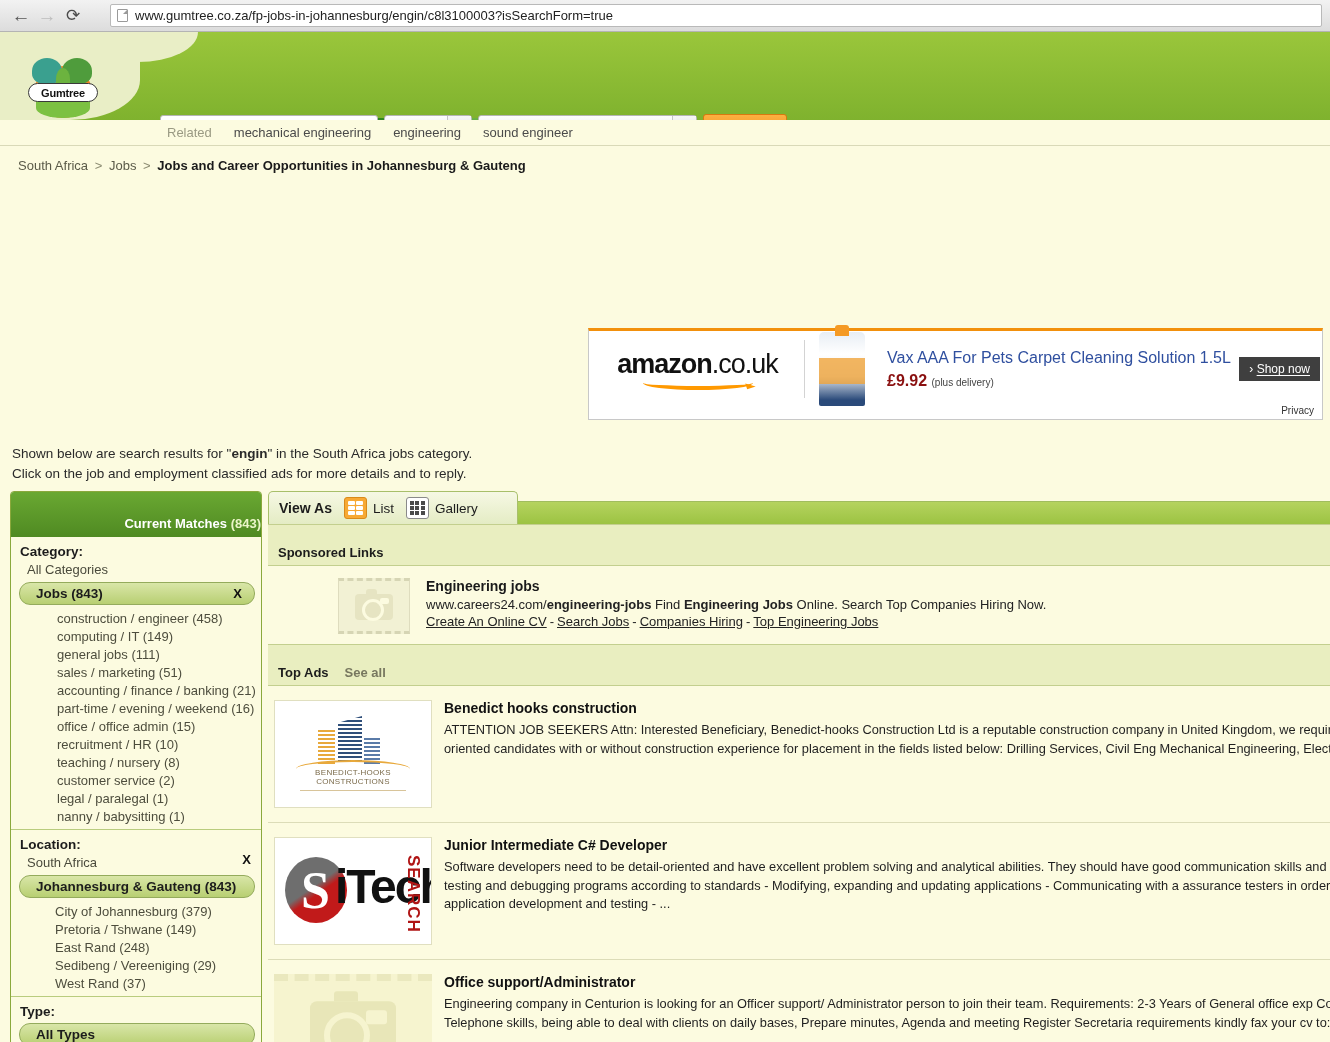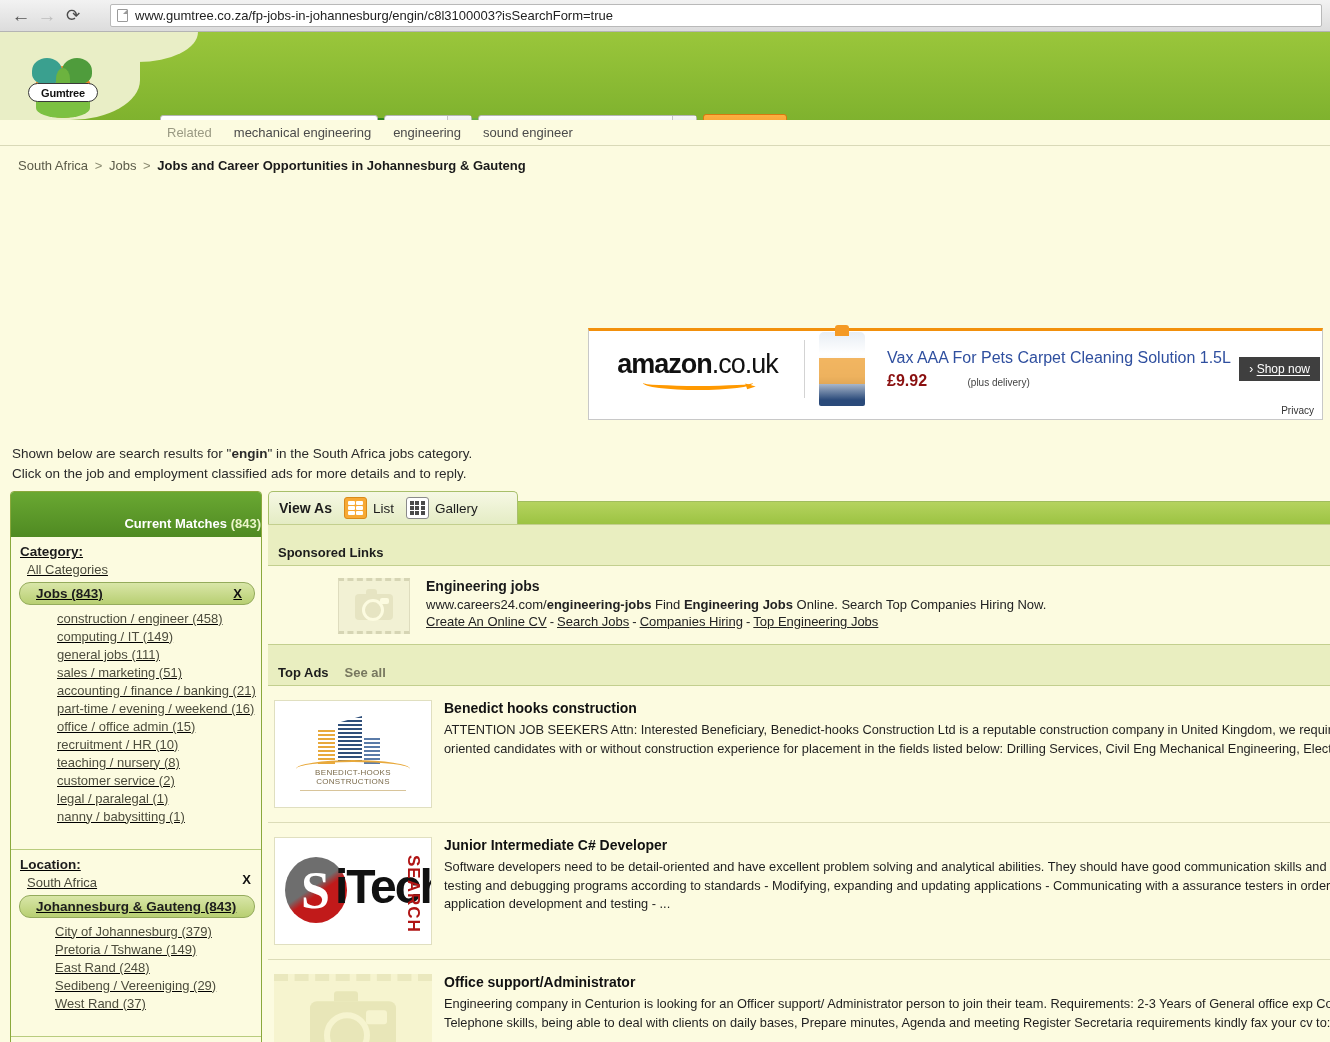--- a/index.html
+++ b/index.html
@@ -200,21 +200,21 @@
     content: ""; position: absolute; left: 16px; top: -7px;
     width: 14px; height: 11px; background: #f59a24; border-radius: 3px 3px 0 0;
   }
   .amz-product .band {
     position: absolute; left: 0; top: 26px; width: 100%; height: 26px;
     background: #f0a43a; opacity: .8;
   }
   .amz-text { margin-left: 22px; flex: 1; }
   .amz-title { font-size: 16px; color: #2f4f9f; }
   .amz-price { font-size: 16px; font-weight: bold; color: #8a1010; margin-top: 5px; }
-  .amz-price .delivery { font-size: 10px; font-weight: normal; color: #444; margin-left: 36px; }
+  .amz-price .delivery { font-size: 10px; font-weight: normal; color: #444; }
   .amz-shop {
     background: #3f3f3f; color: #fff; font-size: 12px;
     padding: 5px 10px; margin-right: 2px; white-space: nowrap;
   }
   .amz-shop u { text-underline-offset: 2px; }
   .amz-privacy {
     position: absolute; right: 8px; bottom: 3px;
     font-size: 10px; color: #333;
   }
 
@@ -233,21 +233,21 @@
     border-radius: 4px 4px 0 0;
   }
   .sidebar-head {
     background: linear-gradient(#6aa832, #4f8a22);
     color: #fff; font-size: 13px; font-weight: bold;
     padding: 24px 0 6px 9px;
     border-radius: 3px 3px 0 0;
     text-align: right;
   }
   .sidebar-head .count { color: #eaf5c8; }
-  .filter-group { padding: 7px 0 24px 0; border-bottom: 1px solid #b9cc7e; text-decoration: underline; }
+  .filter-group { padding: 7px 0 4px 0; border-bottom: 1px solid #b9cc7e; }
   .filter-group:last-child { border-bottom: none; }
   .filter-title {
     font-size: 13.5px; font-weight: bold; color: #1c1c1c;
     padding: 0 0 2px 9px;
   }
   .filter-sub { font-size: 13px; color: #4a4a3c; padding: 1px 0 3px 16px; }
   .pill {
     margin: 2px 6px 3px 8px;
     background: linear-gradient(#d9e6a8, #b8cf72);
     border: 1px solid #94ab5c; border-radius: 11px;

